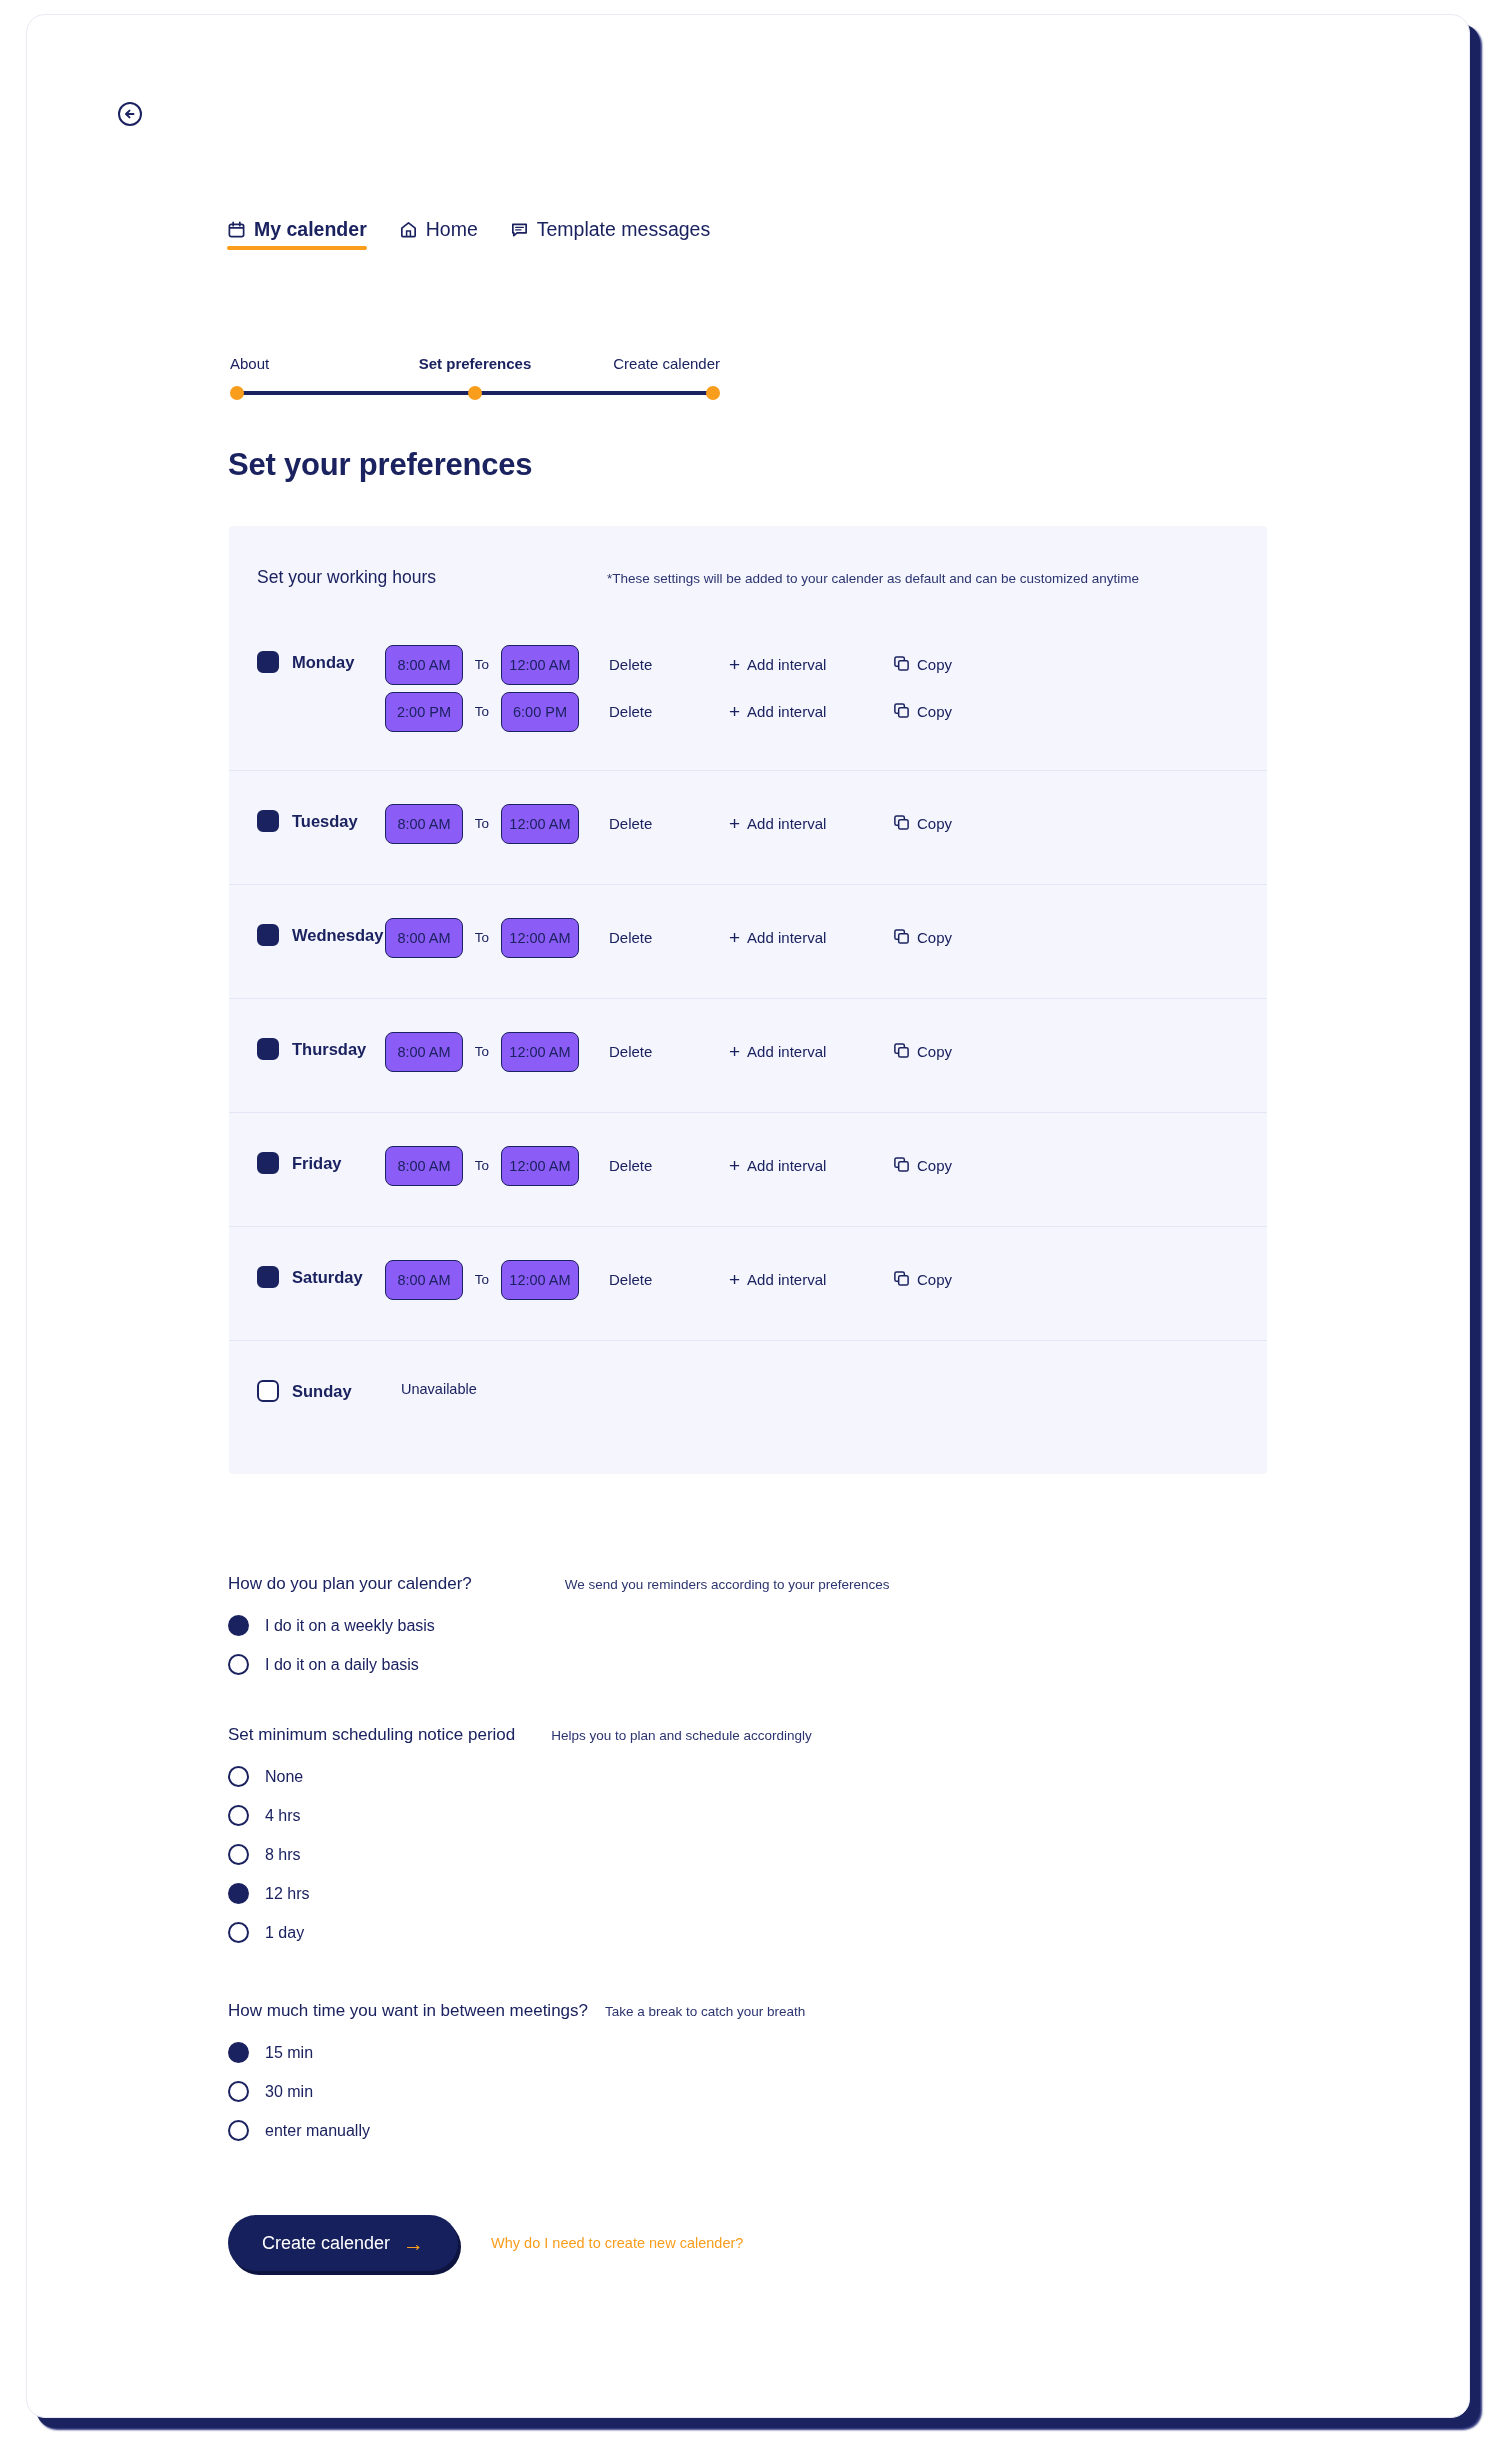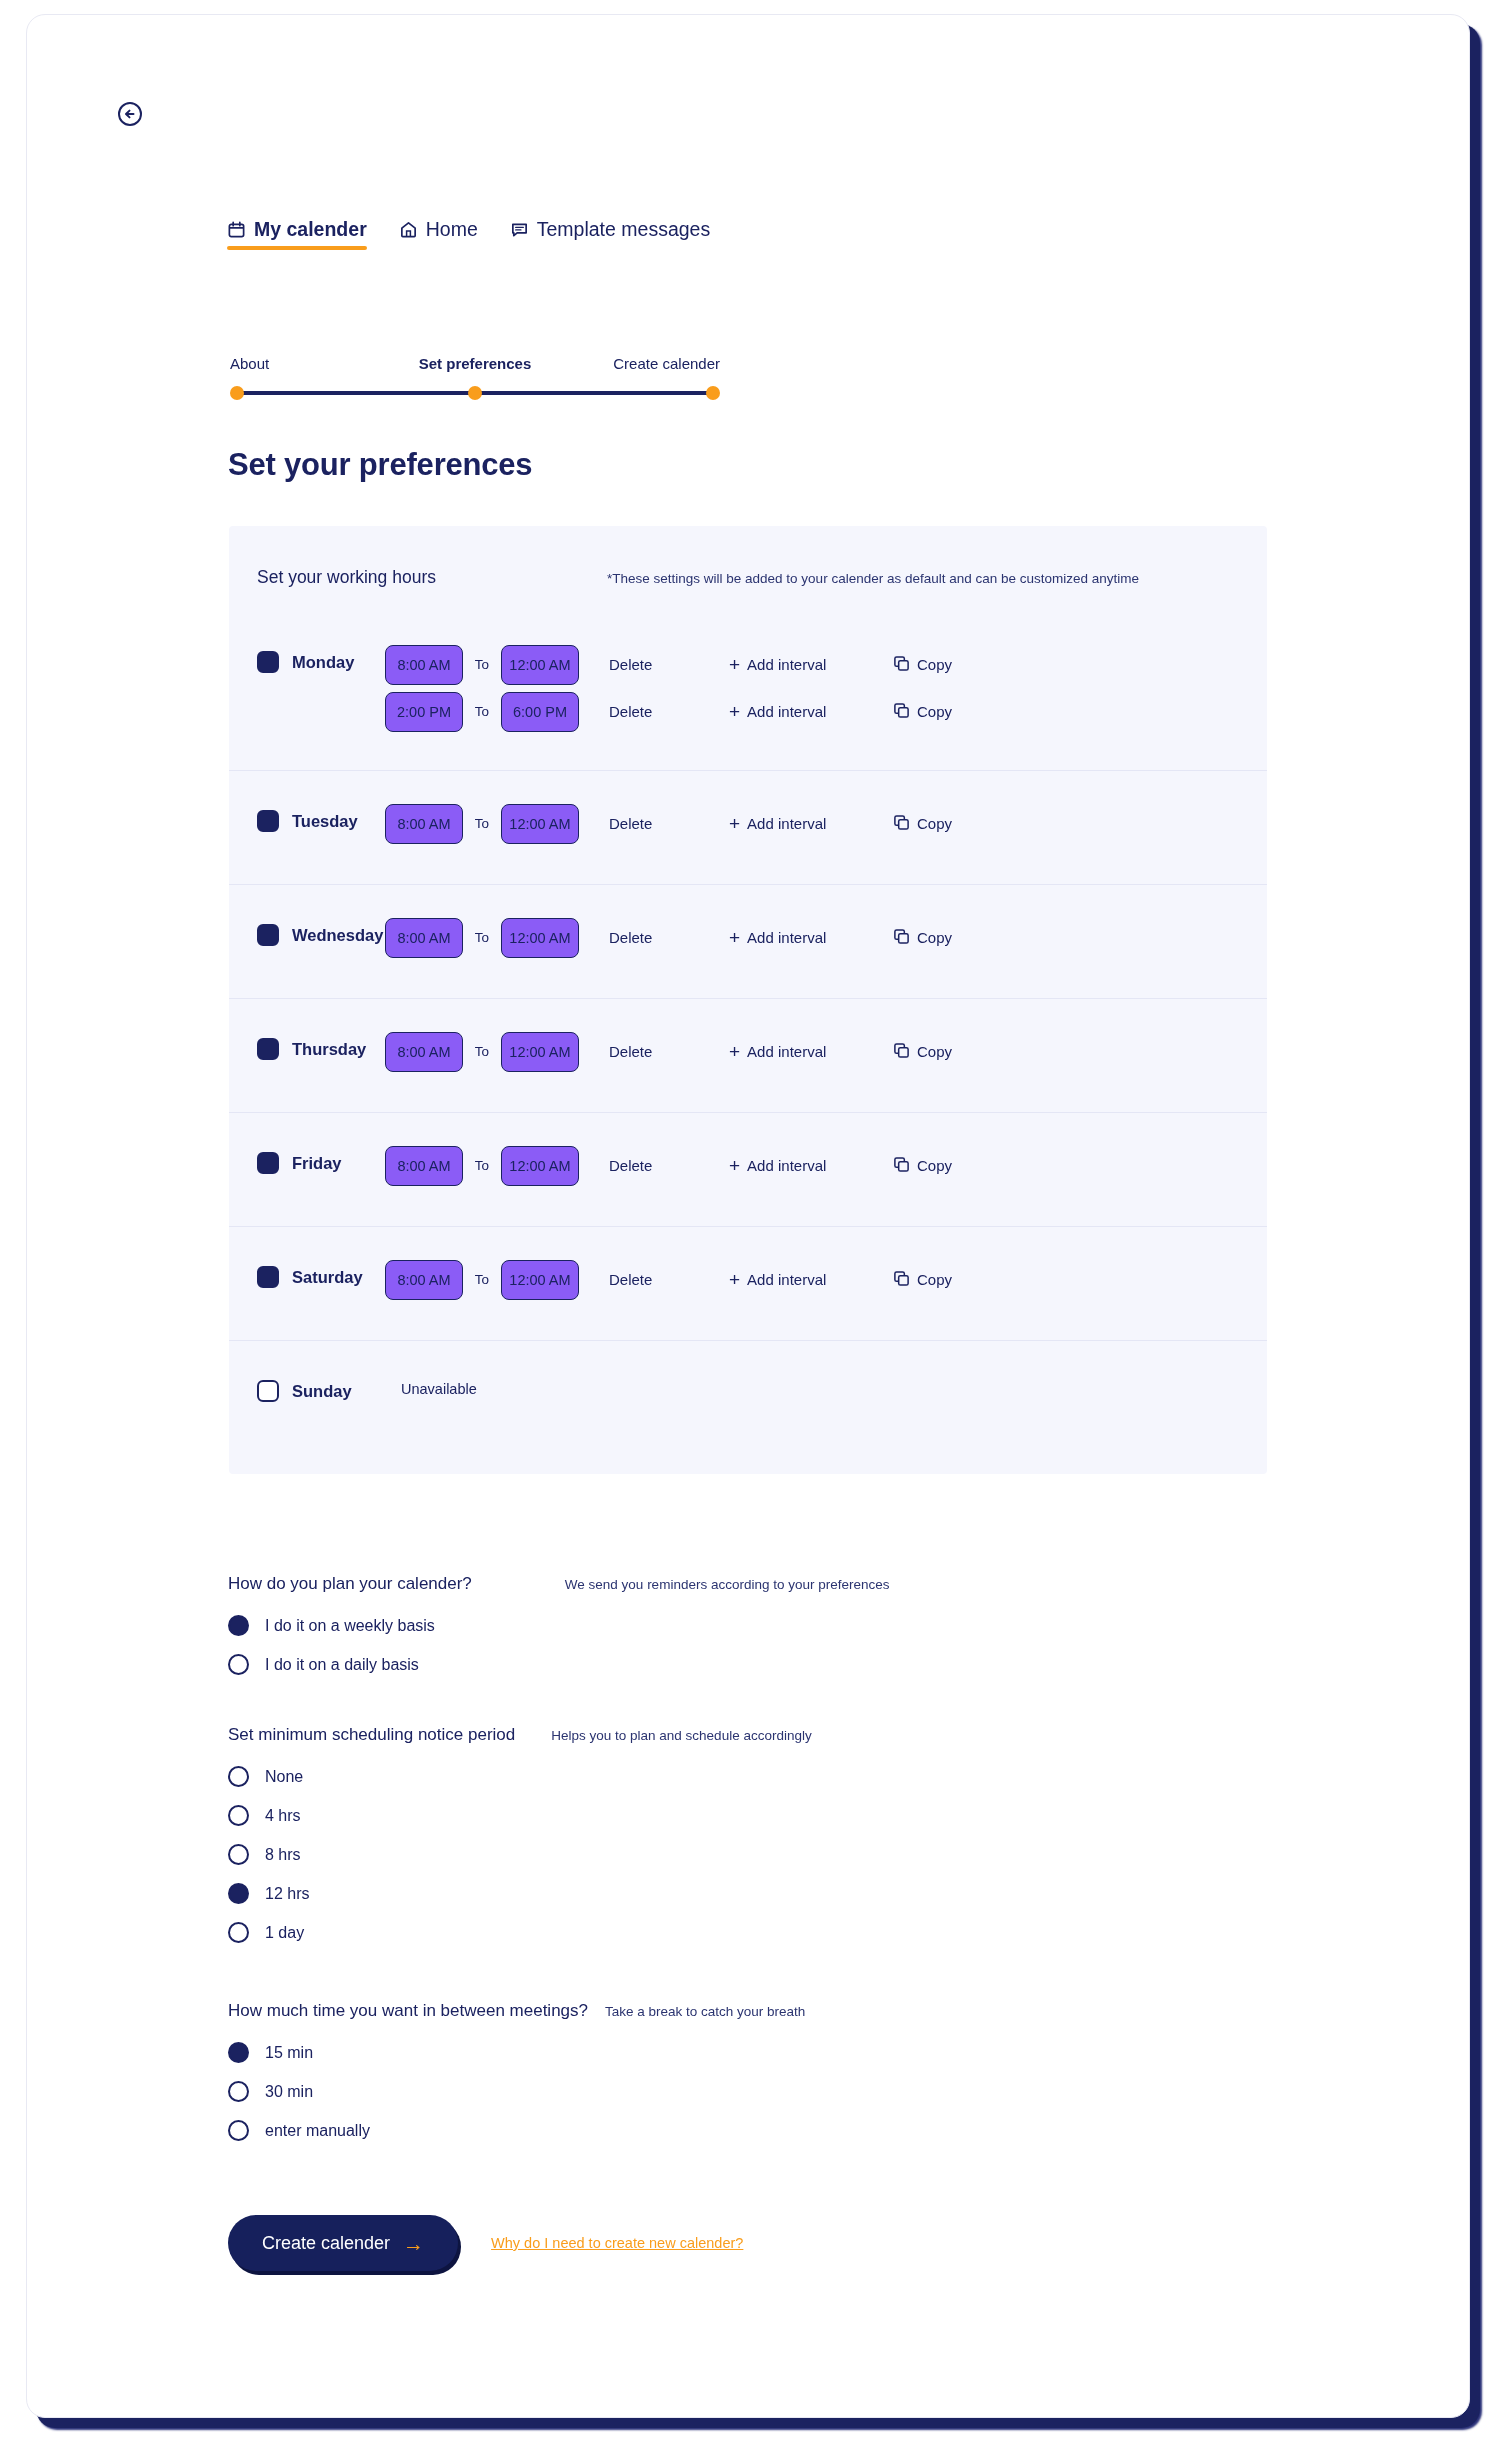--- a/index.html
+++ b/index.html
@@ -324,21 +324,20 @@
     cursor: pointer;
     box-shadow: 3px 4px 0 0 #0d1440;
   }
   .cta-arrow { color: #f99d1c; font-size: 21px; line-height: 1; }
   .why-link {
     margin-left: 33px;
     font-size: 14.5px;
     color: #f99d1c;
     cursor: pointer;
     white-space: nowrap;
-    text-decoration: underline;
   }
 </style>
 </head>
 <body>
 
 <div class="page-frame">
   <div class="inner">
 
     <div class="back-btn">
       <svg width="28" height="28" viewBox="0 0 28 28">

